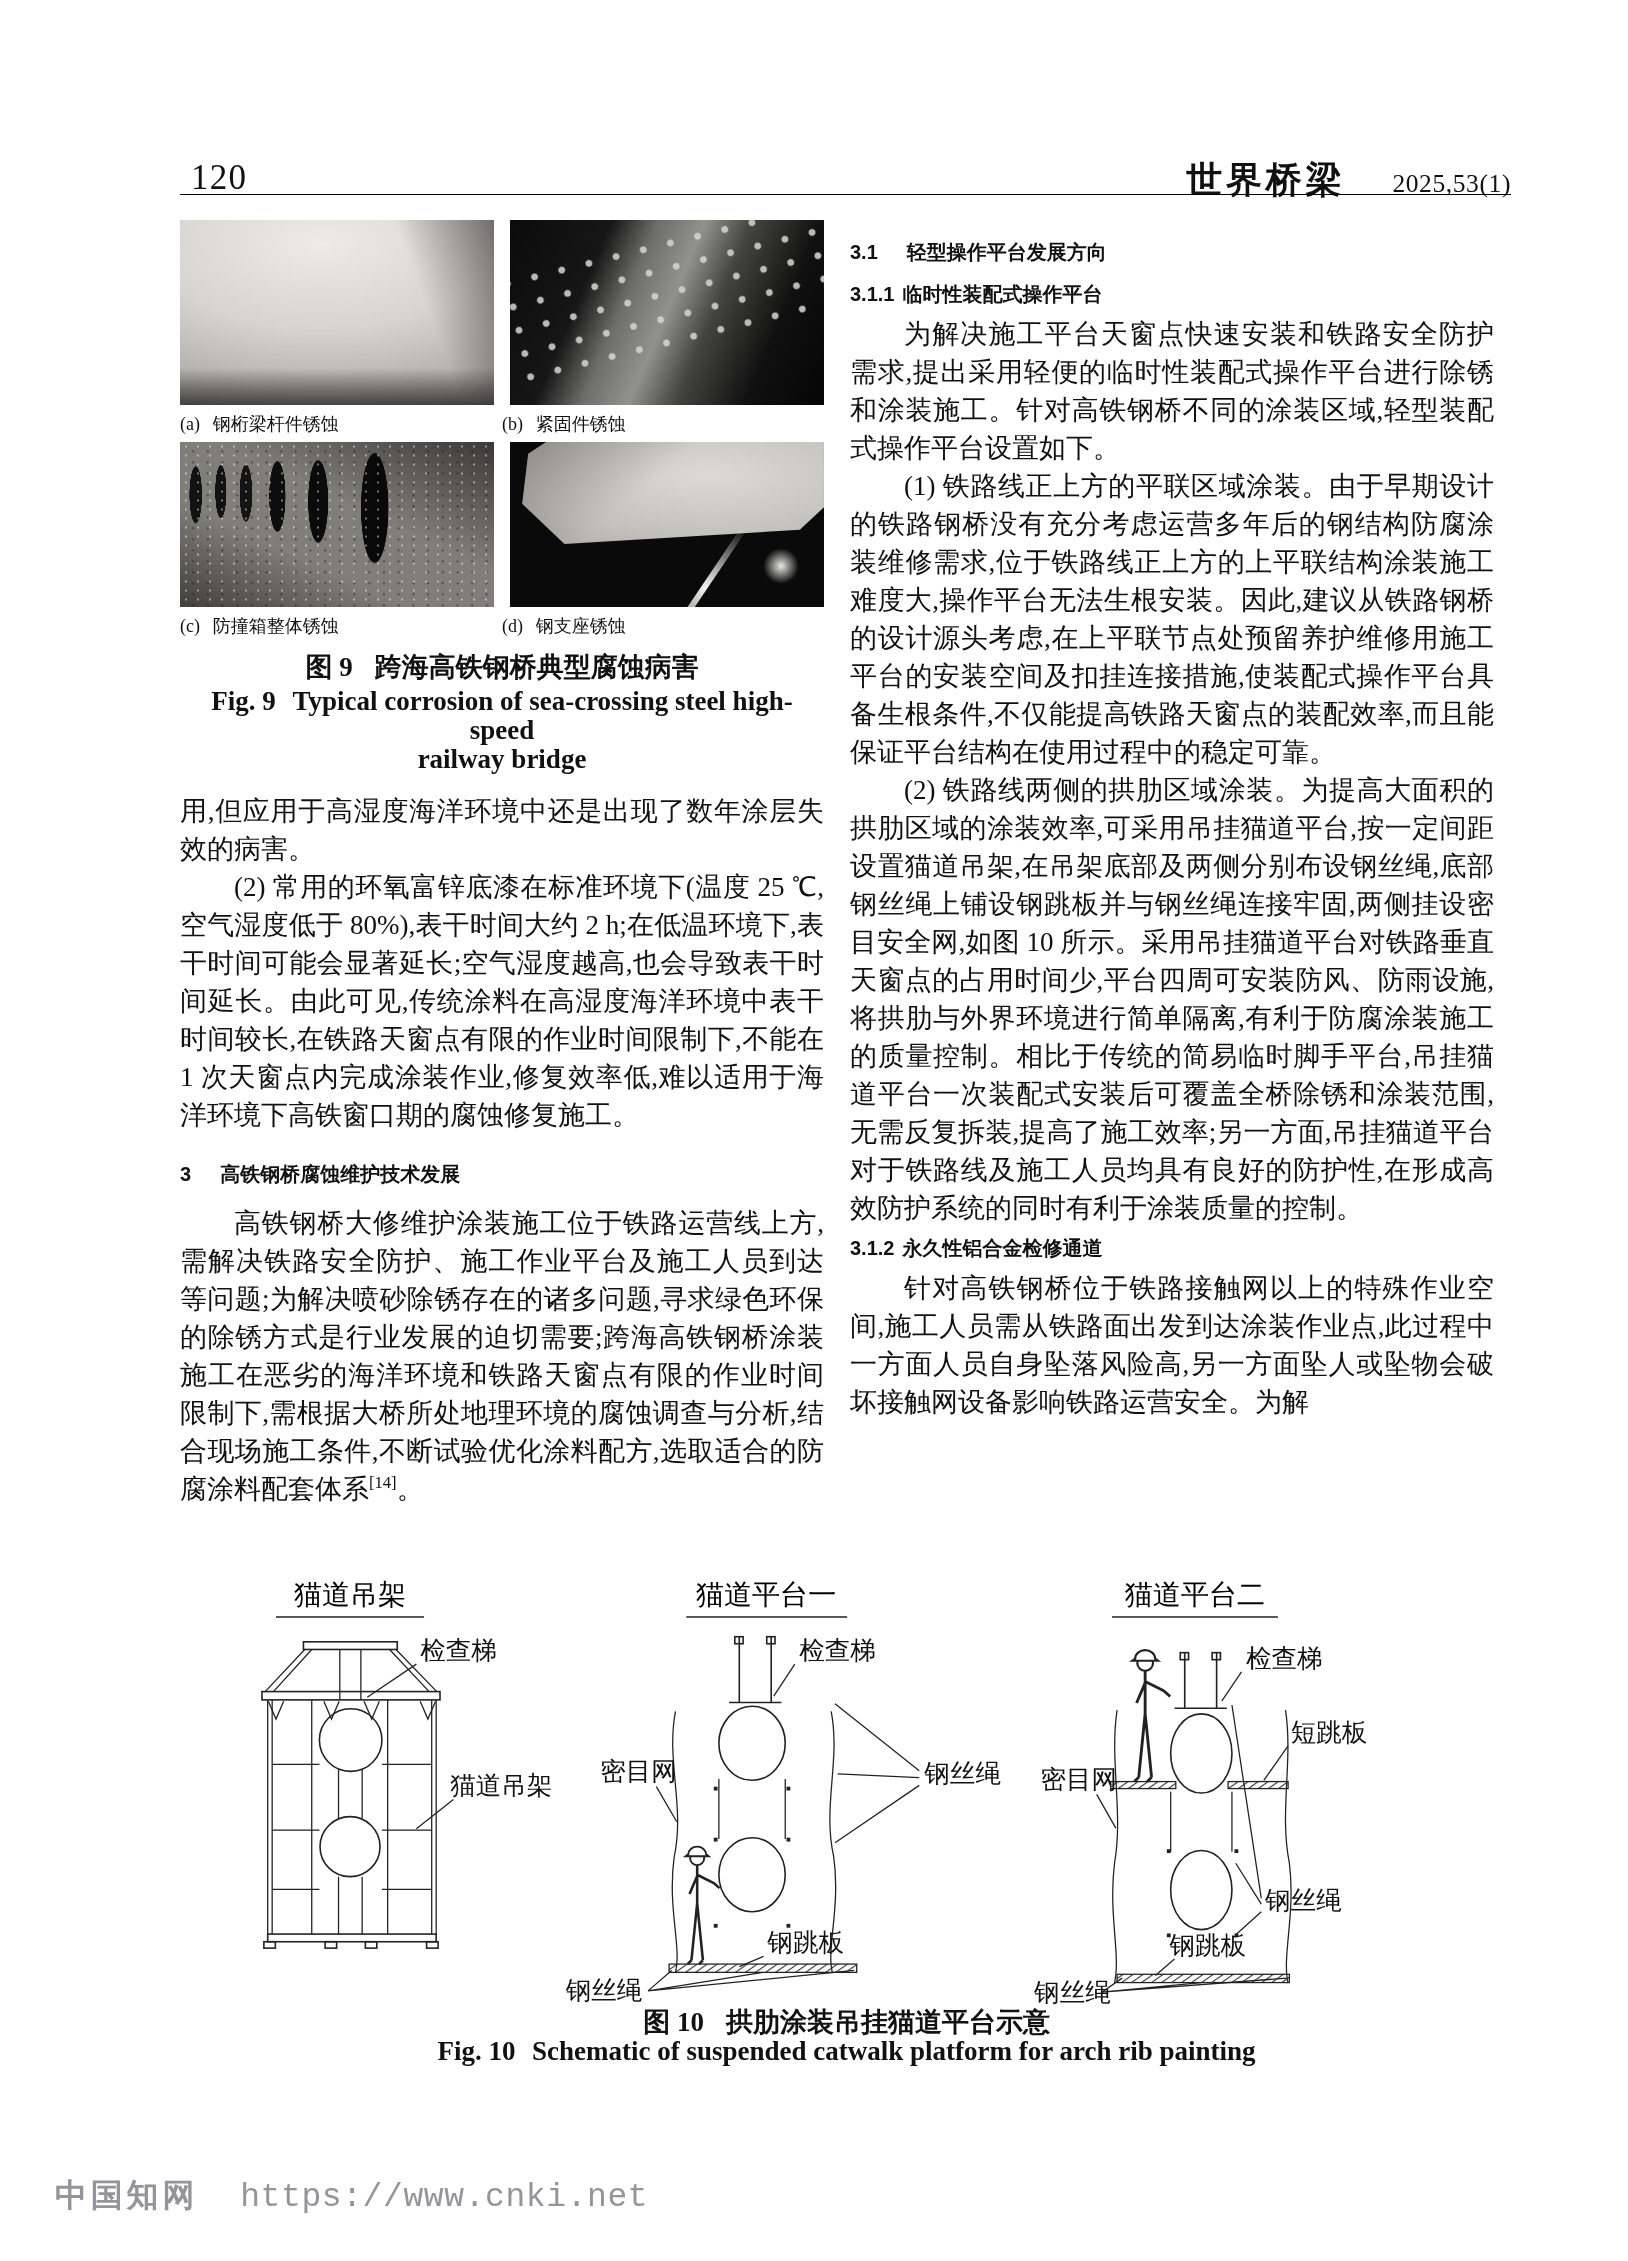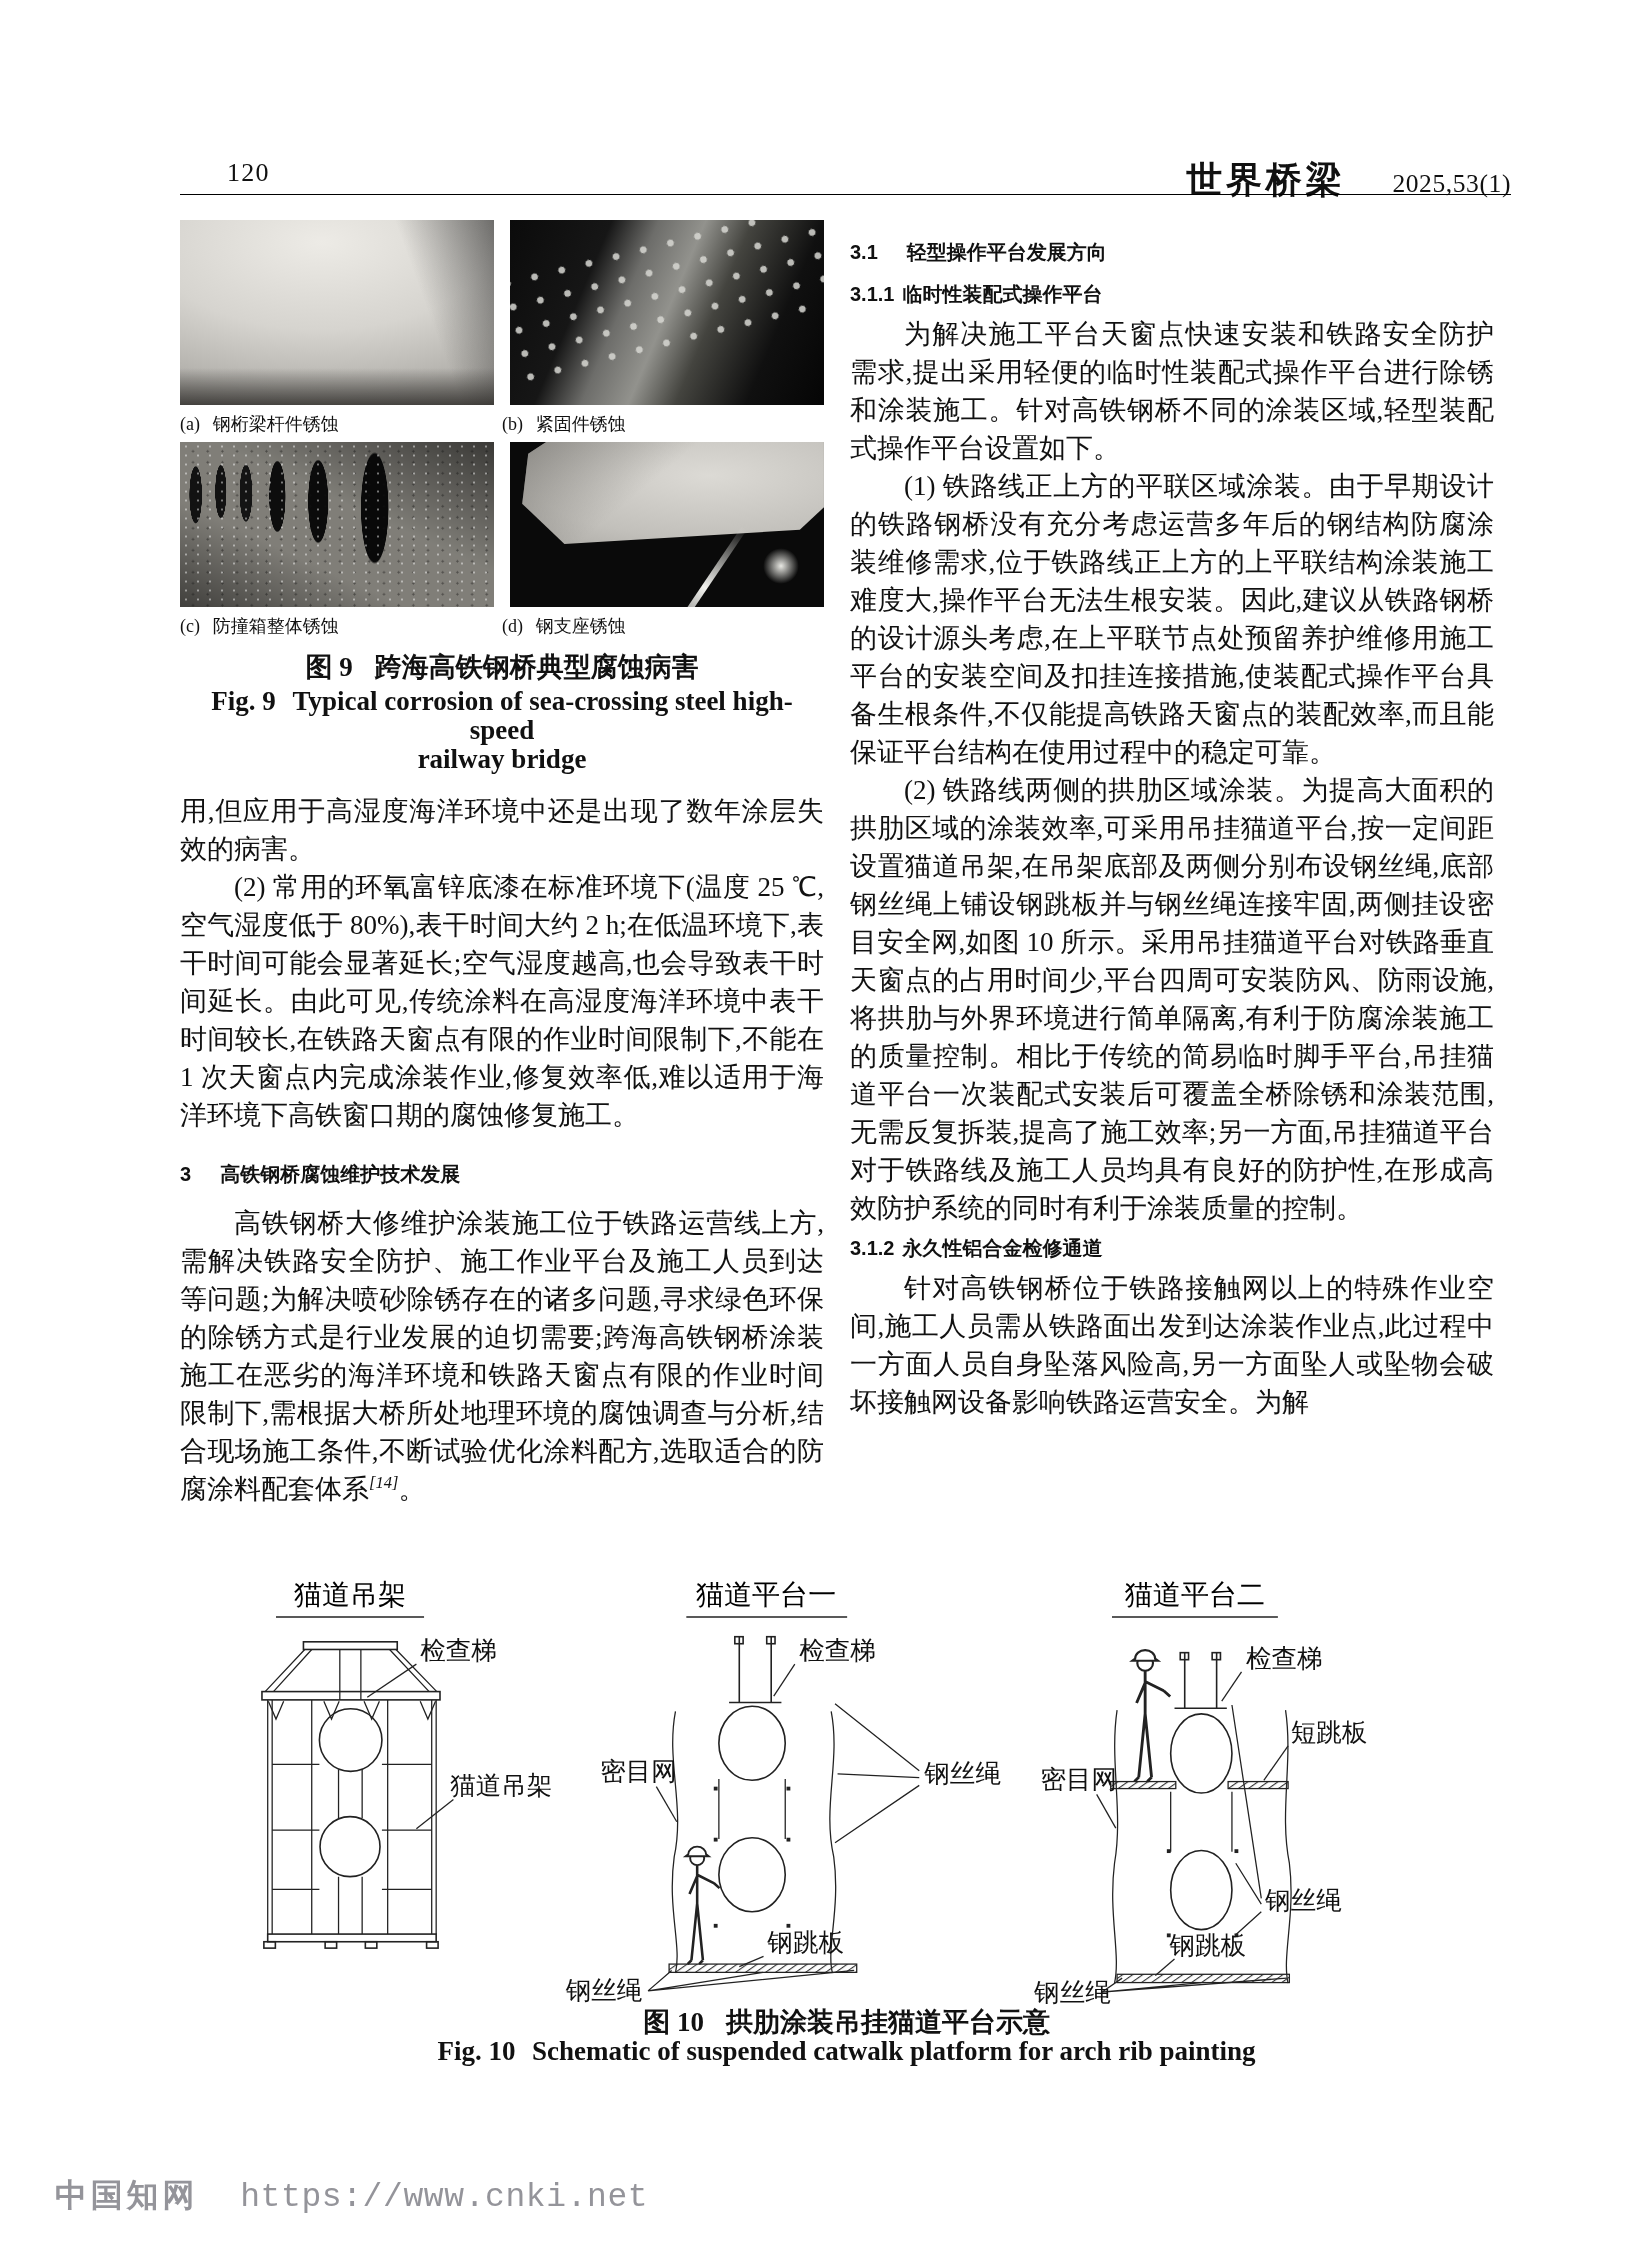--- a/index.html
+++ b/index.html
@@ -1,30 +1,30 @@
 <!DOCTYPE html>
 <html style="font-size:10.2px"><head>
 <meta charset="utf-8">
 <style>
   html,body{margin:0;padding:0;background:#888;}
   #page{position:relative;width:1628px;height:2261px;background:#ffffff;overflow:hidden;
         font-family:"Liberation Serif", serif;color:#111;}
   
-  .hdr-num{position:absolute;left:191px;top:158px;font-size:26px;letter-spacing:1.3px;margin-left:36px;}
+  .hdr-num{position:absolute;left:191px;top:158px;font-size:35px;letter-spacing:1.3px;}
   .hdr-right{position:absolute;right:117px;top:156px;display:flex;align-items:baseline;gap:47px;}
   .hdr-journal{font-family:"Liberation Sans",sans-serif;font-weight:700;font-size:36px;letter-spacing:3.8px;}
   .hdr-issue{font-size:25.5px;letter-spacing:0.6px;text-align:center;}
   .hdr-rule{position:absolute;left:180px;right:117px;top:194px;height:0;border-top:1.9px solid #000;}
   
   .col{position:absolute;width:644px;font-size:27px;line-height:38px;text-align:justify;}
   #col-left{left:180px;top:220px;}
   #col-right{left:850px;top:231px;}
   .para{margin:0;text-indent:54px;}
   .para.noindent{text-indent:0;}
-  sup.ref{font-size:16.6px;vertical-align:super;line-height:0;font-style:italic;}
+  sup.ref{font-size:16.6px;vertical-align:super;line-height:0;}
   
   .sec-h{font-family:"Liberation Sans",sans-serif;font-weight:700;font-size:20px;line-height:42px;text-align:left;}
   .sec-h .no{margin-right:29px;}
   .sec-h.sub .no{margin-right:8px;}
   #sec3-heading{margin-top:19px;}
   #p3-left{margin-top:9px;}
   
   .photo-grid{width:644px;}
   .photo-row{display:flex;gap:15.3px;}
   .photo{width:315px;position:relative;overflow:hidden;background:#777;}

